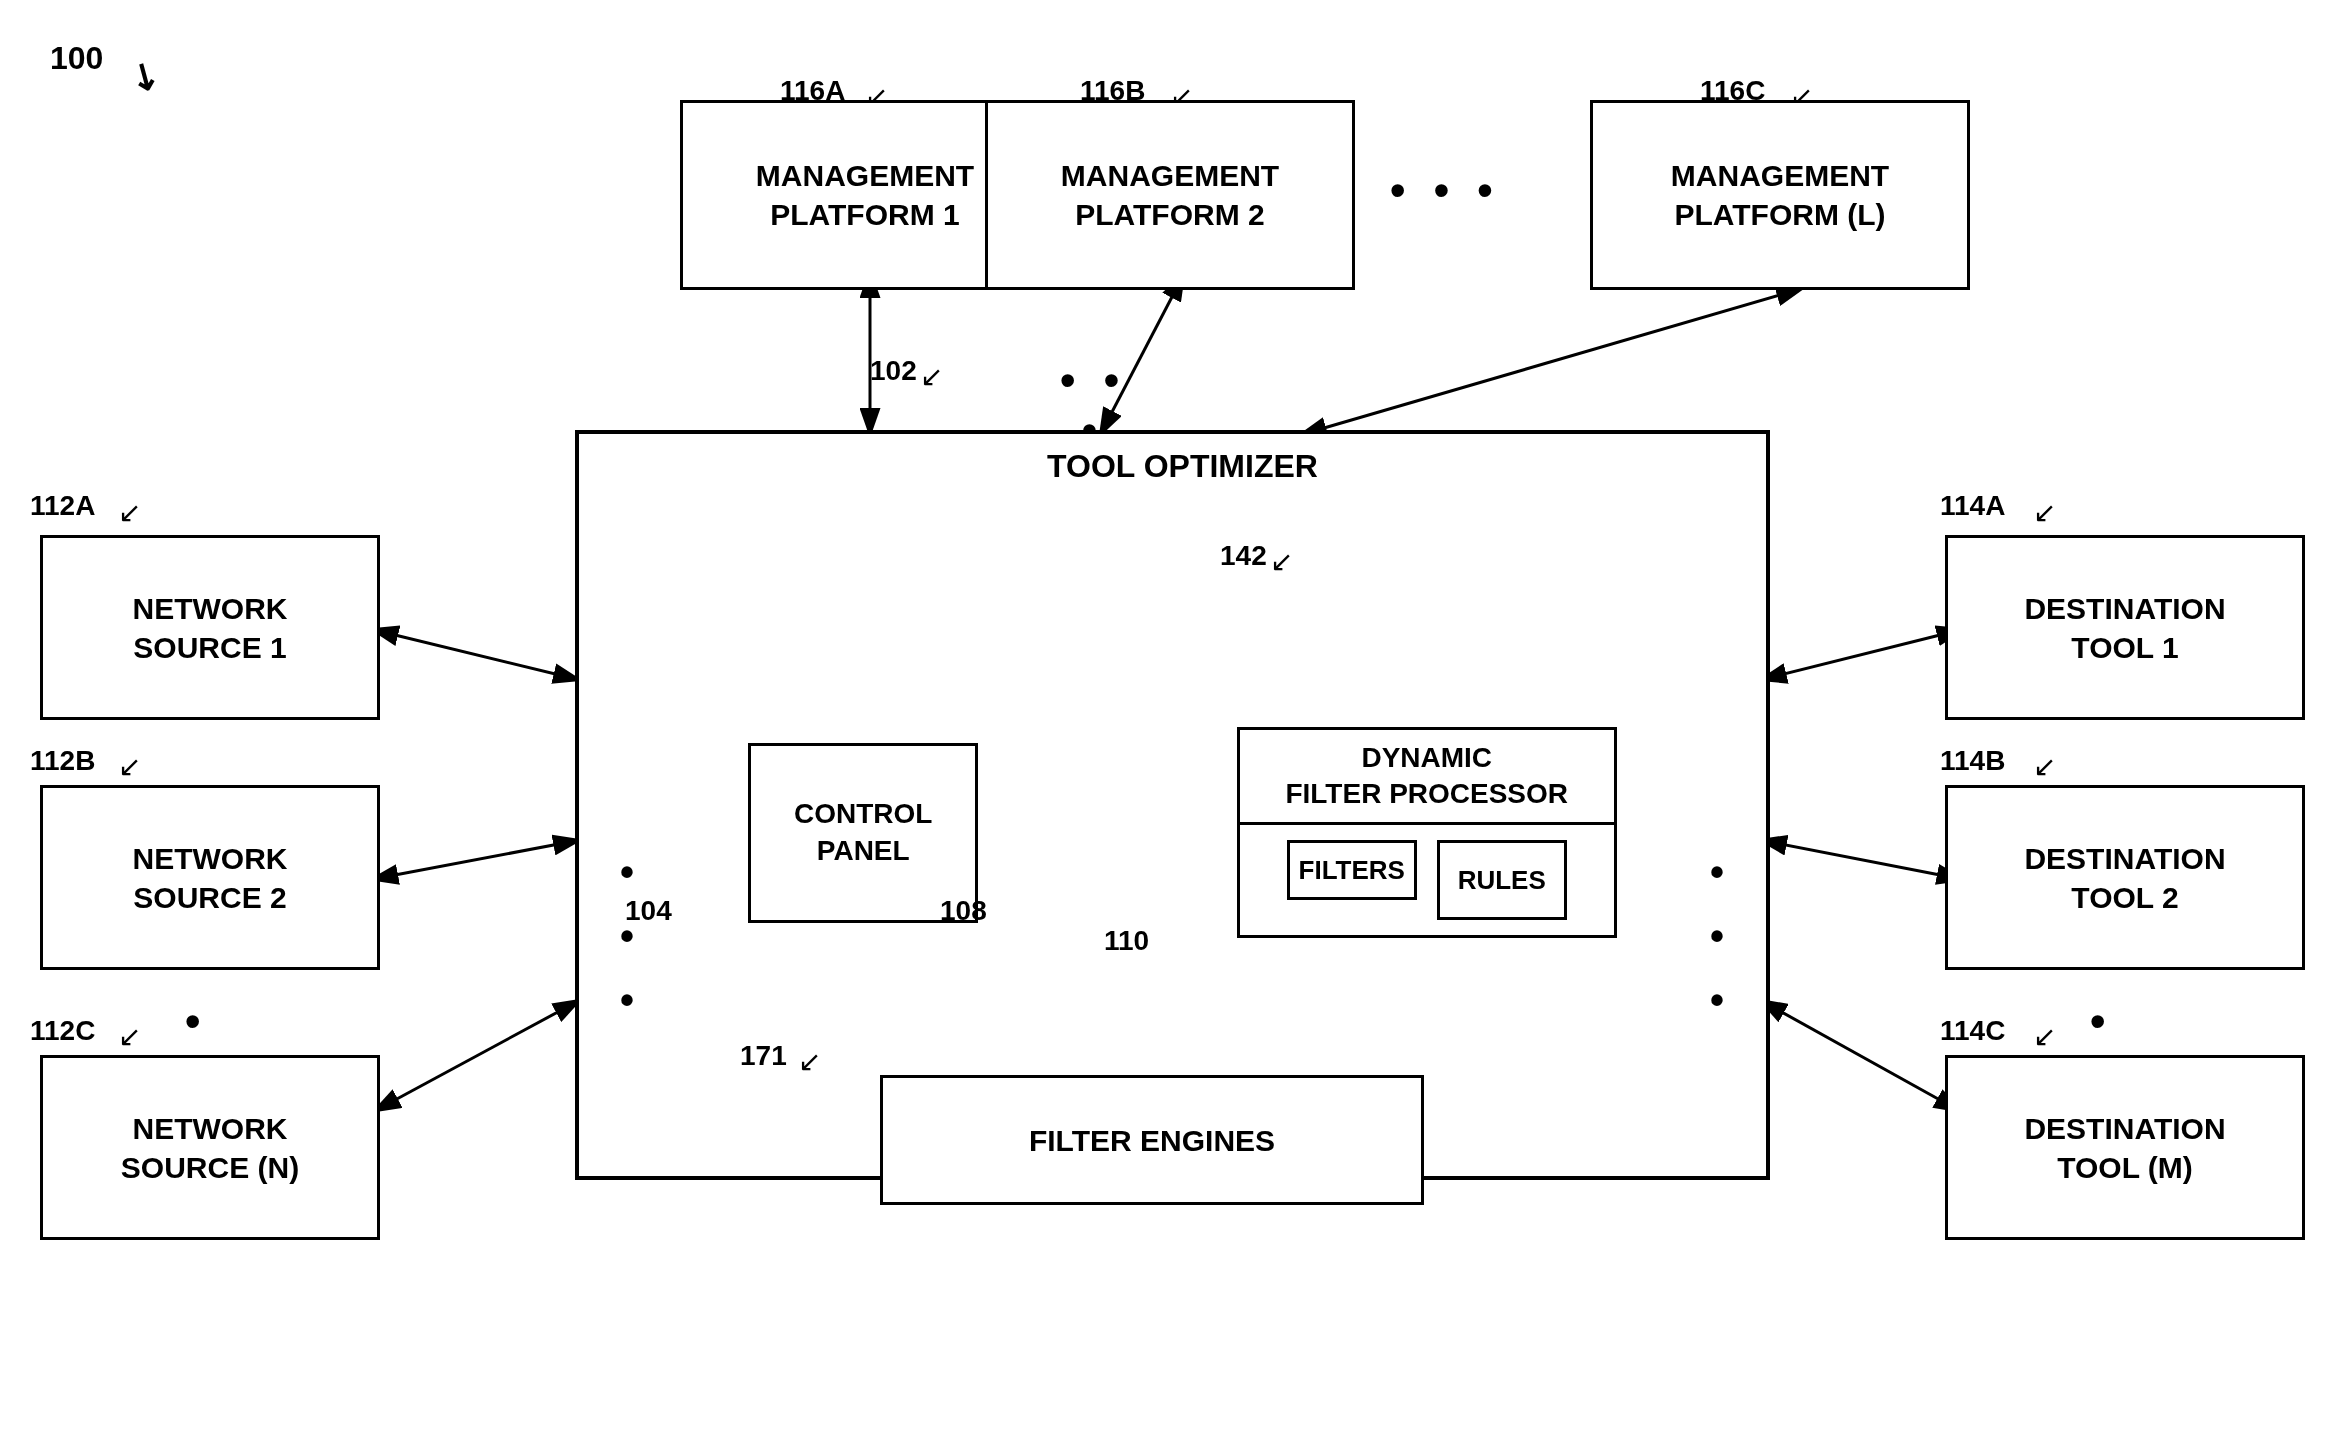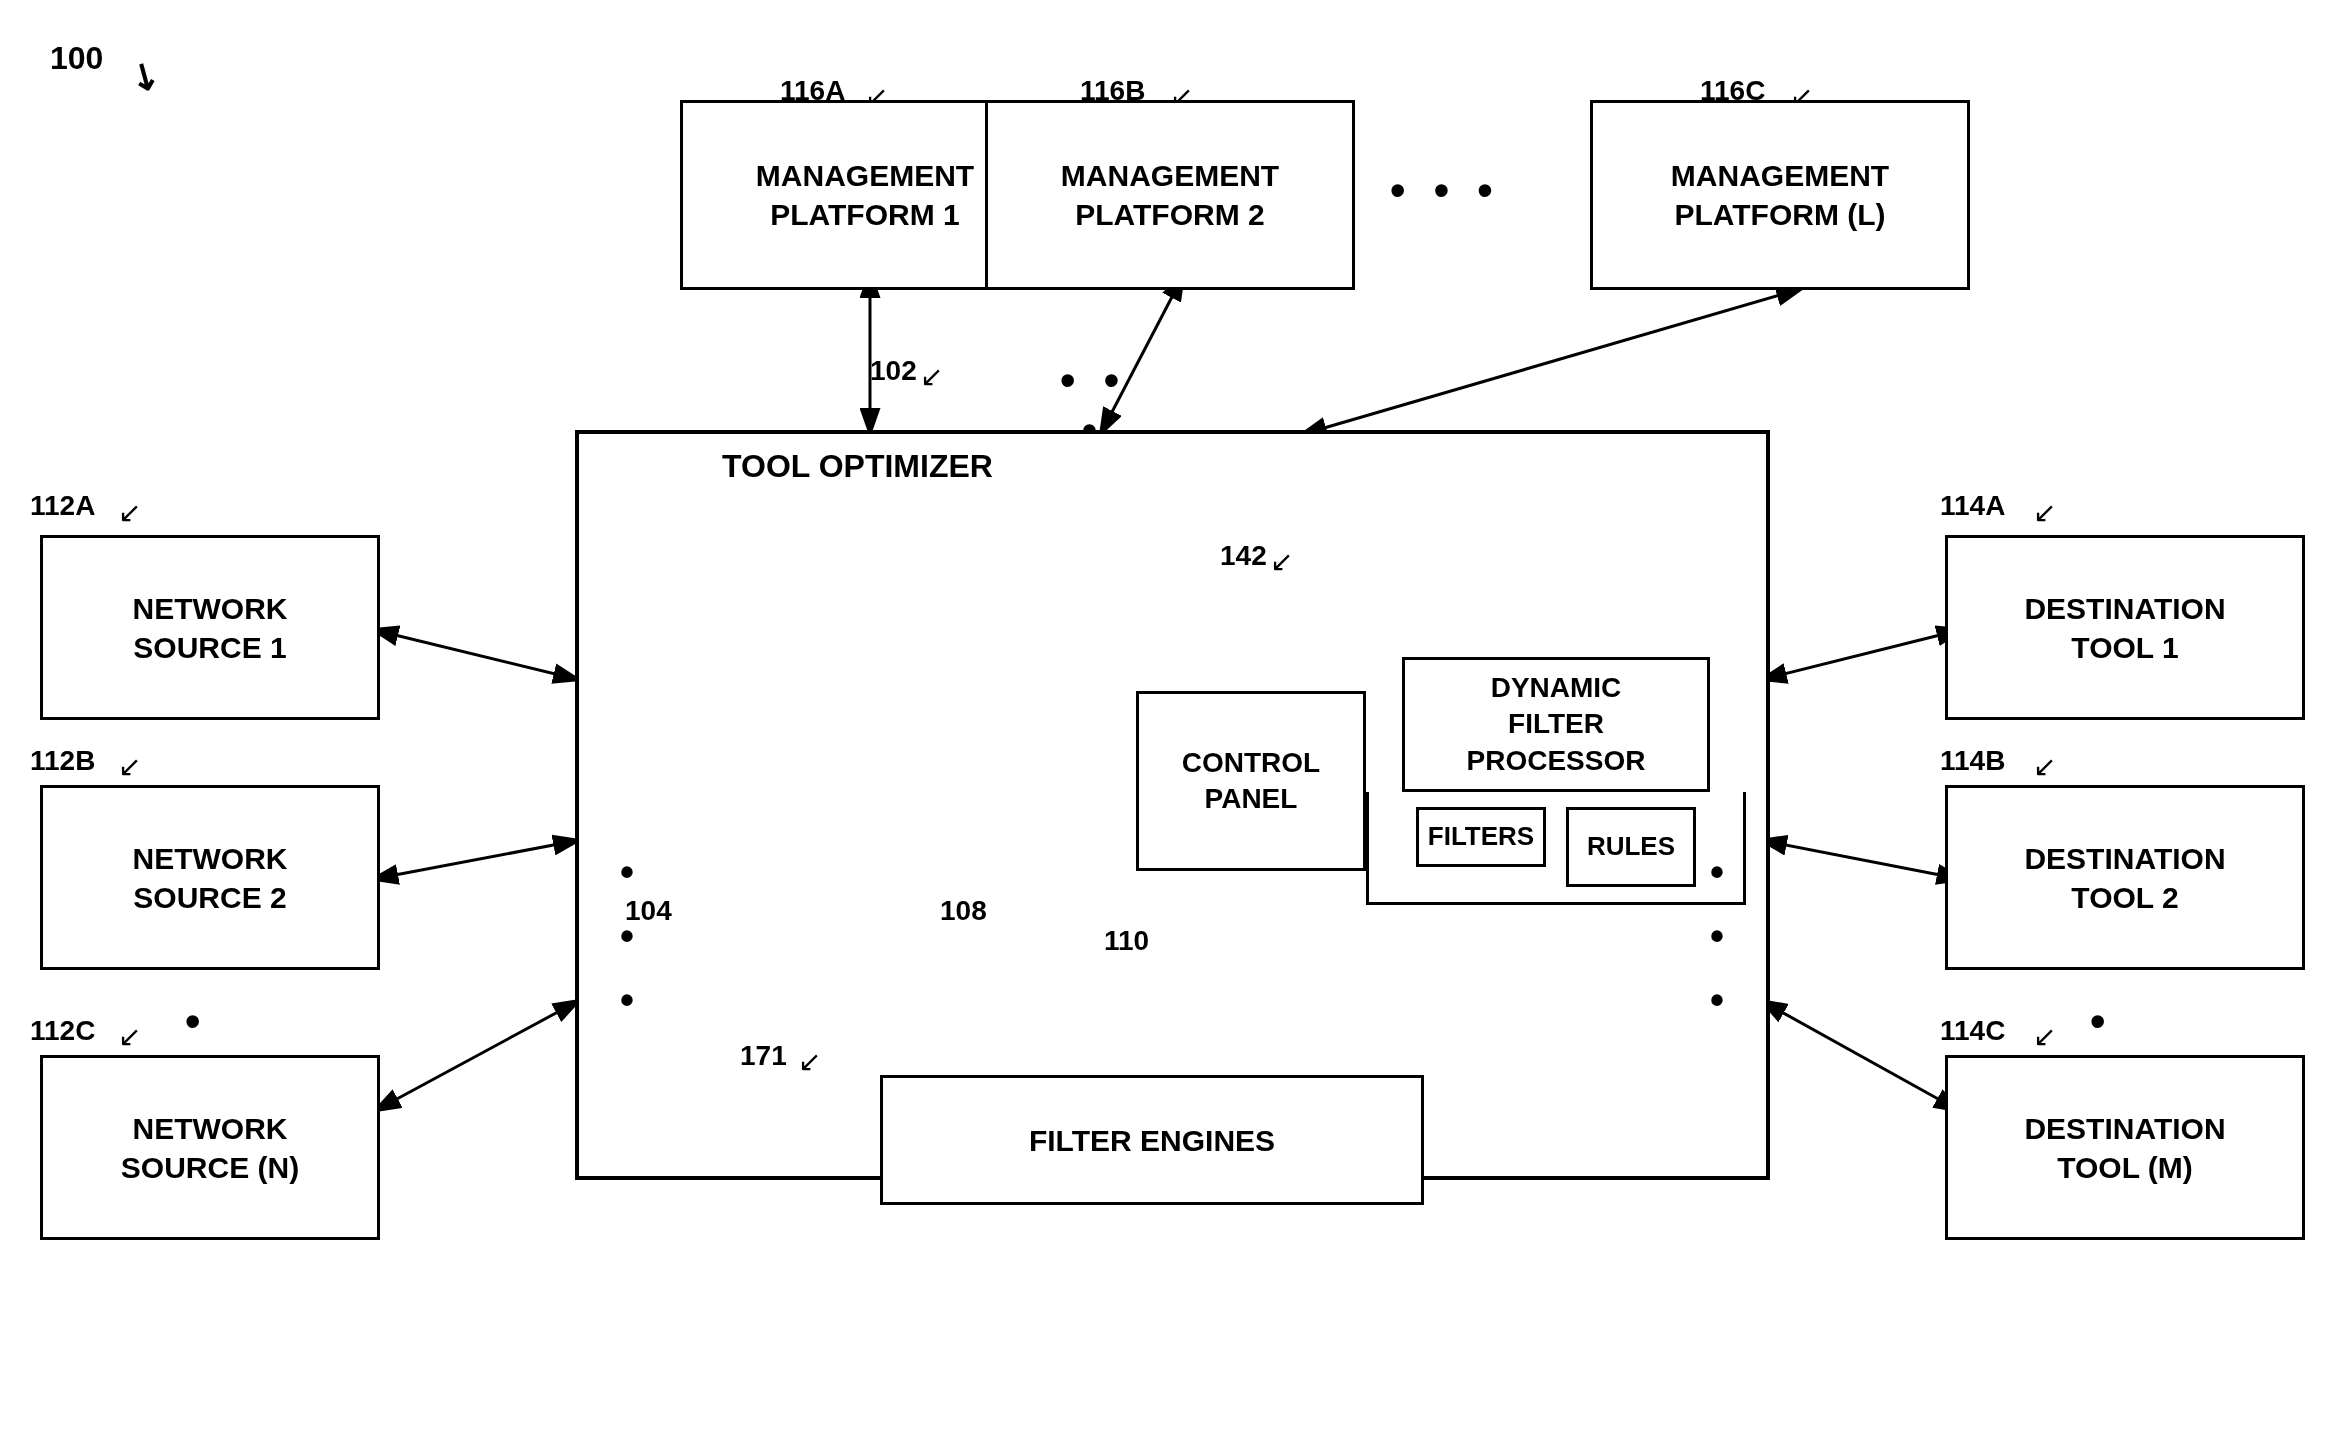--- a/index.html
+++ b/index.html
@@ -187,35 +187,35 @@
 
   <div class="label-ref" style="top: 1015px; left: 1940px;">
     <span>114C</span>
   </div>
   <div style="position:absolute; top:1020px; left:2033px; font-size:28px;">↙</div>
 
   <div class="box" style="top: 1055px; left: 1945px; width: 360px; height: 185px;">
     <span>DESTINATION<br>TOOL (M)</span>
   </div>
 
-  <div class="box box-outer" style="top: 430px; left: 575px; width: 1195px; height: 750px; align-items: flex-start; justify-content: flex-start; padding-top: 12px; padding-left: 20px; flex-direction: row;">
+  <div class="box box-outer" style="top: 430px; left: 575px; width: 1195px; height: 750px; align-items: flex-start; justify-content: flex-start; padding-top: 12px; padding-left: 20px; flex-direction: column;">
 
     <div style="font-size:32px; font-weight:bold; width:100%; text-align:center; margin-bottom: 10px;">
       <span>TOOL OPTIMIZER</span>
     </div>
 
     <div style="display:flex; flex-direction:row; width:100%; height:calc(100% - 60px); align-items:center; justify-content:space-around; padding: 0 20px;">
 
       <div class="box" style="position:relative; width:230px; height:180px; font-size:28px;">
         <span>CONTROL<br>PANEL</span>
       </div>
 
       <div style="position:relative; display:flex; flex-direction:column; align-items:center;">
 
-        <div style="font-size:28px; font-weight:bold; border:3px solid #000; padding: 10px 20px; background:#fff; width:308px;">
+        <div style="font-size:28px; font-weight:bold; border:3px solid #000; padding: 10px 20px; background:#fff; width:380px;">
           <span>DYNAMIC<br>FILTER PROCESSOR</span>
         </div>
 
         <div style="display:flex; flex-direction:row; gap:0; border:3px solid #000; border-top:none; background:#fff; width:380px; padding: 15px 20px; justify-content:center; gap: 20px;">
           <div class="box" style="position:relative; width:130px; height:60px; font-size:26px;justify-content:center;">
             <span>FILTERS</span>
           </div>
           <div class="box" style="position:relative; width:130px; height:80px; font-size:26px;">
             <span>RULES</span>
           </div>

